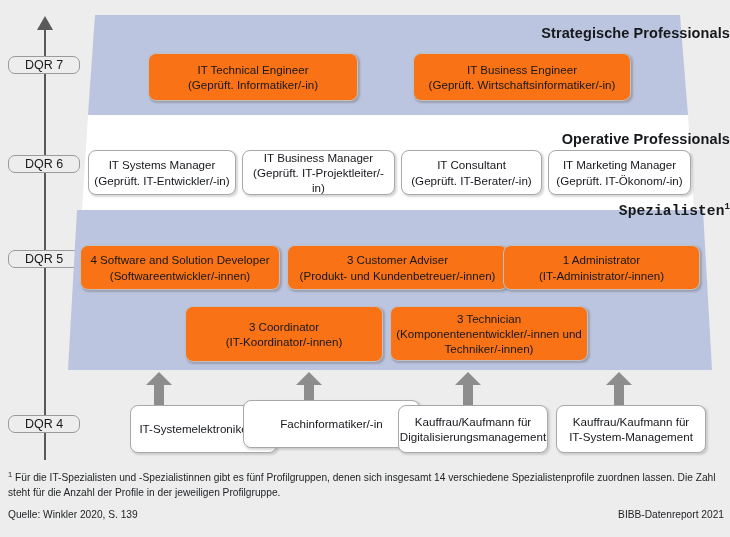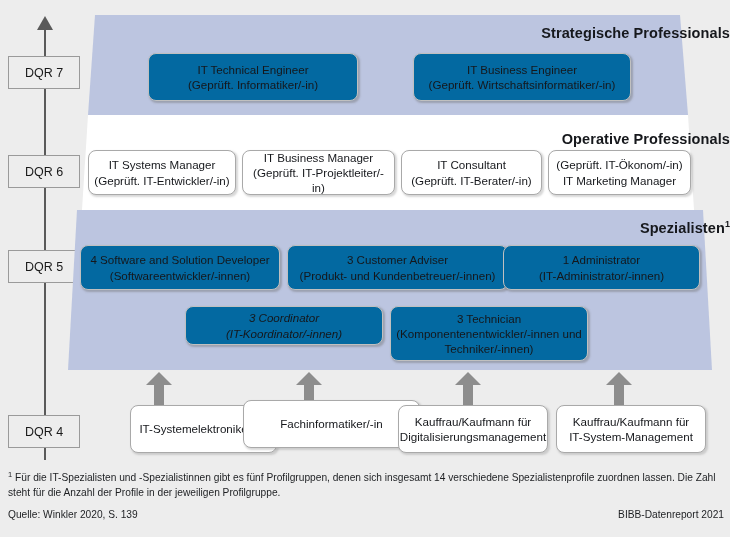--- a/index.html
+++ b/index.html
@@ -34,25 +34,25 @@
     width: 0;
     height: 0;
     border-left: 8px solid transparent;
     border-right: 8px solid transparent;
     border-bottom: 14px solid #5a5a5a;
   }
   .dqr-badge {
     position: absolute;
     left: 8px;
     width: 72px;
-    height: 33px;
+    height: 18px;
     box-sizing: border-box;
     background: #ededed;
     border: 1px solid #9a9a9a;
-    border-radius: 0;
+    border-radius: 7px;
     display: flex;
     align-items: center;
     justify-content: center;
     font-size: 12.5px;
     color: #1a1a1a;
   }
 
   
   .band {
     position: absolute;
@@ -87,21 +87,21 @@
     flex-direction: column;
     align-items: center;
     justify-content: center;
     text-align: center;
     font-size: 11.6px;
     line-height: 1.32;
     color: #15171b;
     padding: 2px 5px;
   }
   .box-gray {
-    background: #0369a1;
+    background: #f97316;
     border: 1px solid #c0c0c0;
     box-shadow: 1.5px 1.5px 2px rgba(110,110,110,.42);
   }
   .box-white {
     background: #ffffff;
     border: 1px solid #a9a9a9;
     box-shadow: 1.5px 1.5px 2px rgba(140,140,140,.35);
   }
 
   
@@ -202,45 +202,45 @@
   </div>
   <div class="box box-white" style="left:242px; top:150px; width:153px; height:45px;justify-content:center;">
     <span>IT Business Manager</span>
     <span>(Geprüft. IT-Projektleiter/-in)</span>
   </div>
   <div class="box box-white" style="left:401px; top:150px; width:141px; height:45px;">
     <span>IT Consultant</span>
     <span>(Geprüft. IT-Berater/-in)</span>
   </div>
   <div class="box box-white" style="left:548px; top:150px; width:143px; height:45px;">
+    <span>IT Marketing Manager</span>
     <span>(Geprüft. IT-Ökonom/-in)</span>
-    <span>IT Marketing Manager</span>
   </div>
 
   <div class="band band-blue" style="left:68px; top:210px; width:644px; height:160px;
               clip-path: polygon(9px 0, 635px 0, 644px 160px, 0 160px);">
   </div>
-  <div class="band-title" style="top:219px;">
+  <div class="band-title" style="top:202px;font-family:Liberation Mono, monospace;">
     <span>Spezialisten</span><sup>1</sup>
   </div>
 
   <div class="box box-gray" style="left:80px; top:245px; width:200px; height:45px;">
     <span>4 Software and Solution Developer</span>
     <span>(Softwareentwickler/-innen)</span>
   </div>
   <div class="box box-gray" style="left:287px; top:245px; width:221px; height:45px;">
     <span>3 Customer Adviser</span>
     <span>(Produkt- und Kundenbetreuer/-innen)</span>
   </div>
   <div class="box box-gray" style="left:503px; top:245px; width:197px; height:45px;">
     <span>1 Administrator</span>
     <span>(IT-Administrator/-innen)</span>
   </div>
 
-  <div class="box box-gray" style="left:185px; top:306px; width:198px; height:39px;font-style:italic;">
+  <div class="box box-gray" style="left:185px; top:306px; width:198px; height:56px;">
     <span>3 Coordinator</span>
     <span>(IT-Koordinator/-innen)</span>
   </div>
   <div class="box box-gray" style="left:390px; top:306px; width:198px; height:55px;">
     <span>3 Technician</span>
     <span>(Komponentenentwickler/-innen und</span>
     <span>Techniker/-innen)</span>
   </div>
 
   <div class="feed-arrow" style="left:146px; top:372px;">

